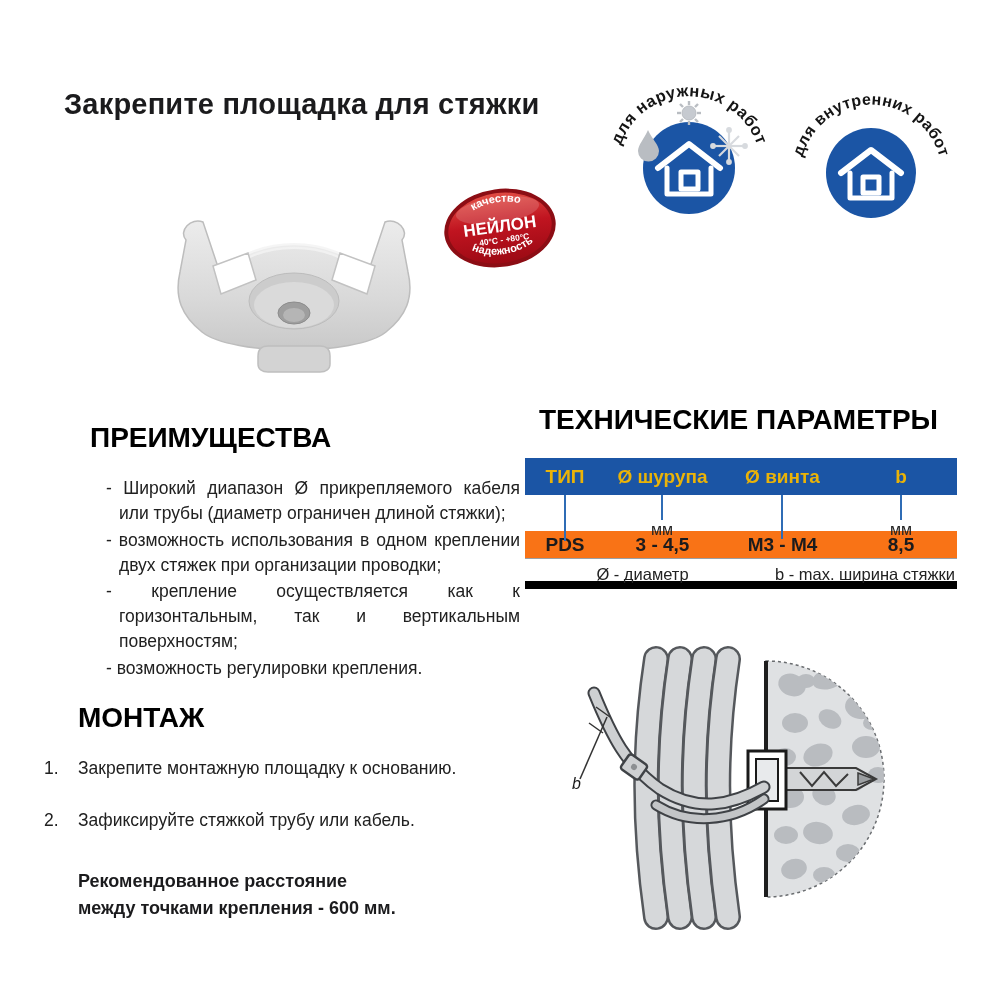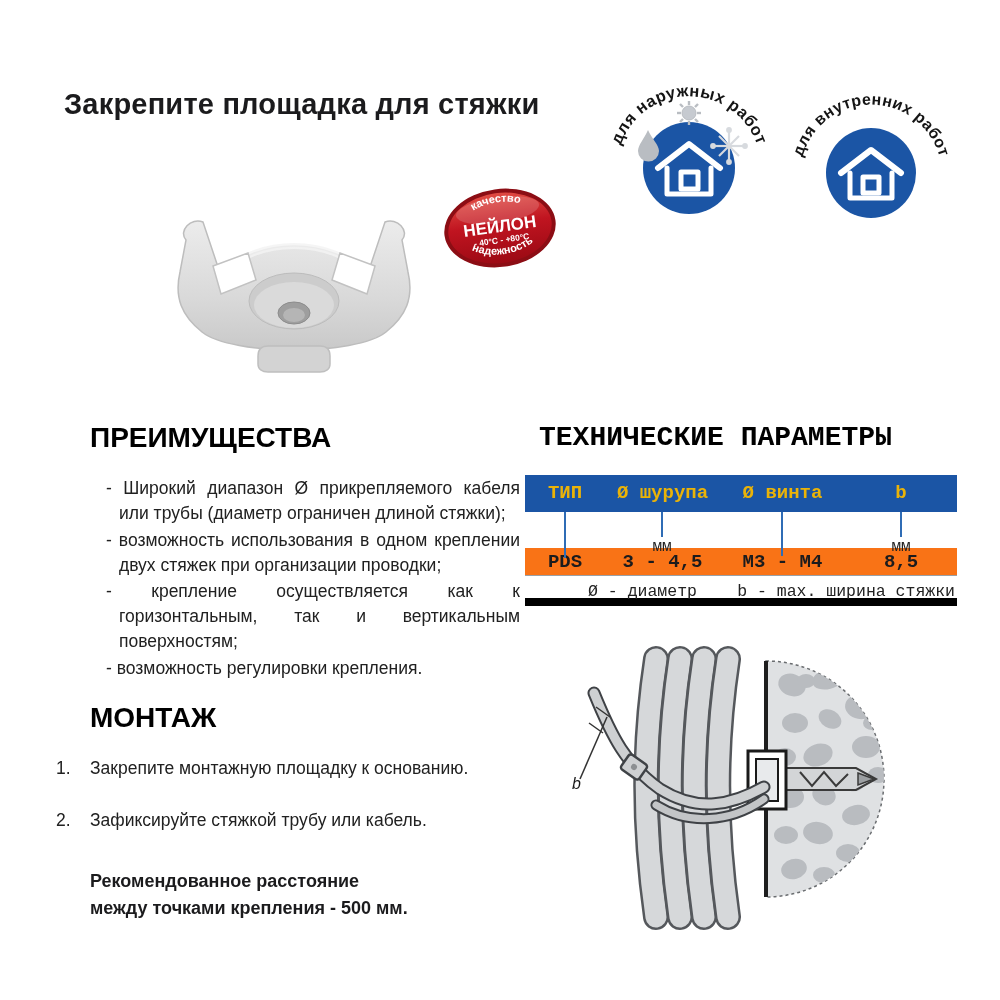--- a/index.html
+++ b/index.html
@@ -14,42 +14,42 @@
   .nylon-badge   { position:absolute; left:440px; top:183px; }
   .product-photo { position:absolute; left:168px; top:198px; }
 
   .section-h { font-size:28px; font-weight:bold; color:#000000; }
 
   .advantages { position:absolute; left:90px; top:422px; width:430px; }
   .adv-list { margin-top:22px;margin-left:16px; }
   .adv-item { font-size:17.5px; line-height:1.42; text-align:justify; color:#212121;
               padding-left:13px; text-indent:-13px; margin-bottom:2px; }
 
-  .tech { position:absolute; left:525px; top:422px; width:432px;font-family:Liberation Mono, monospace; }
+  .tech { position:absolute; left:525px; top:404px; width:432px; }
   .tech .section-h { margin-left:14px; }
   .tbl { margin-top:22px; }
   .tbl-grid { display:grid; grid-template-columns:80px 115px 125px 112px; }
   .tbl-head { background:#1b55a5; height:37px; align-items:center; }
   .tbl-head .cell { color:#eab308; font-weight:bold; font-size:19px; text-align:center; line-height:37px; }
   .tbl-connect { position:relative; height:36px; }
   .vline { position:absolute; width:2px; background:#2f6cb5; top:0; }
   .vl1 { left:39px;  height:46px; }
   .vl2 { left:136px; height:25px; }
   .vl3 { left:256px; height:44px; }
   .vl4 { left:375px; height:25px; }
   .unit { position:absolute; top:26px; transform:translateX(-50%); font-size:16px; color:#222; }
   .u2 { left:137px; } .u4 { left:376px; }
   .tbl-data { background:#f97316; height:28px; border-bottom:1px solid #9aa0a6; align-items:center; }
   .tbl-data .cell { font-weight:bold; font-size:19px; text-align:center; line-height:28px; color:#1b1b1d; }
   .tbl-foot { position:relative; height:30px; border-bottom:8px solid #000000; }
   .fn { position:absolute; top:6px; font-size:16.5px; color:#222; }
   .fn1 { left:0; width:235px; text-align:center; }
   .fn2 { right:2px; }
 
-  .montage { position:absolute; left:90px; top:702px; width:440px; }
+  .montage { position:absolute; left:78px; top:702px; width:440px; }
   .step { display:flex; margin-left:-34px; font-size:17.5px; color:#212121; }
   .step1 { margin-top:24px; } .step2 { margin-top:31px; }
   .step-num { width:34px; flex:0 0 34px; }
   .note { margin-top:37px; font-size:18px; font-weight:bold; line-height:1.5; color:#1b1b1d; }
 
   .illustration { position:absolute; left:560px; top:645px; }
 </style>
 </head>
 <body>
 
@@ -200,21 +200,21 @@
     <div class="step step1">
       <span class="step-num">1.</span>
       <span>Закрепите монтажную площадку к основанию.</span>
     </div>
     <div class="step step2">
       <span class="step-num">2.</span>
       <span>Зафиксируйте стяжкой трубу или кабель.</span>
     </div>
     <div class="note">
       <div>Рекомендованное расстояние</div>
-      <div>между точками крепления - 500 мм.</div>
+      <div>между точками крепления - 600 мм.</div>
     </div>
   </section>
 
   <svg class="illustration" width="396" height="292" viewBox="0 0 396 292">
     <defs>
       <clipPath id="wallClip">
           <path d="M206,16 A118,118 0 0 1 206,252 Z"></path>
         </clipPath>
     </defs>
 

